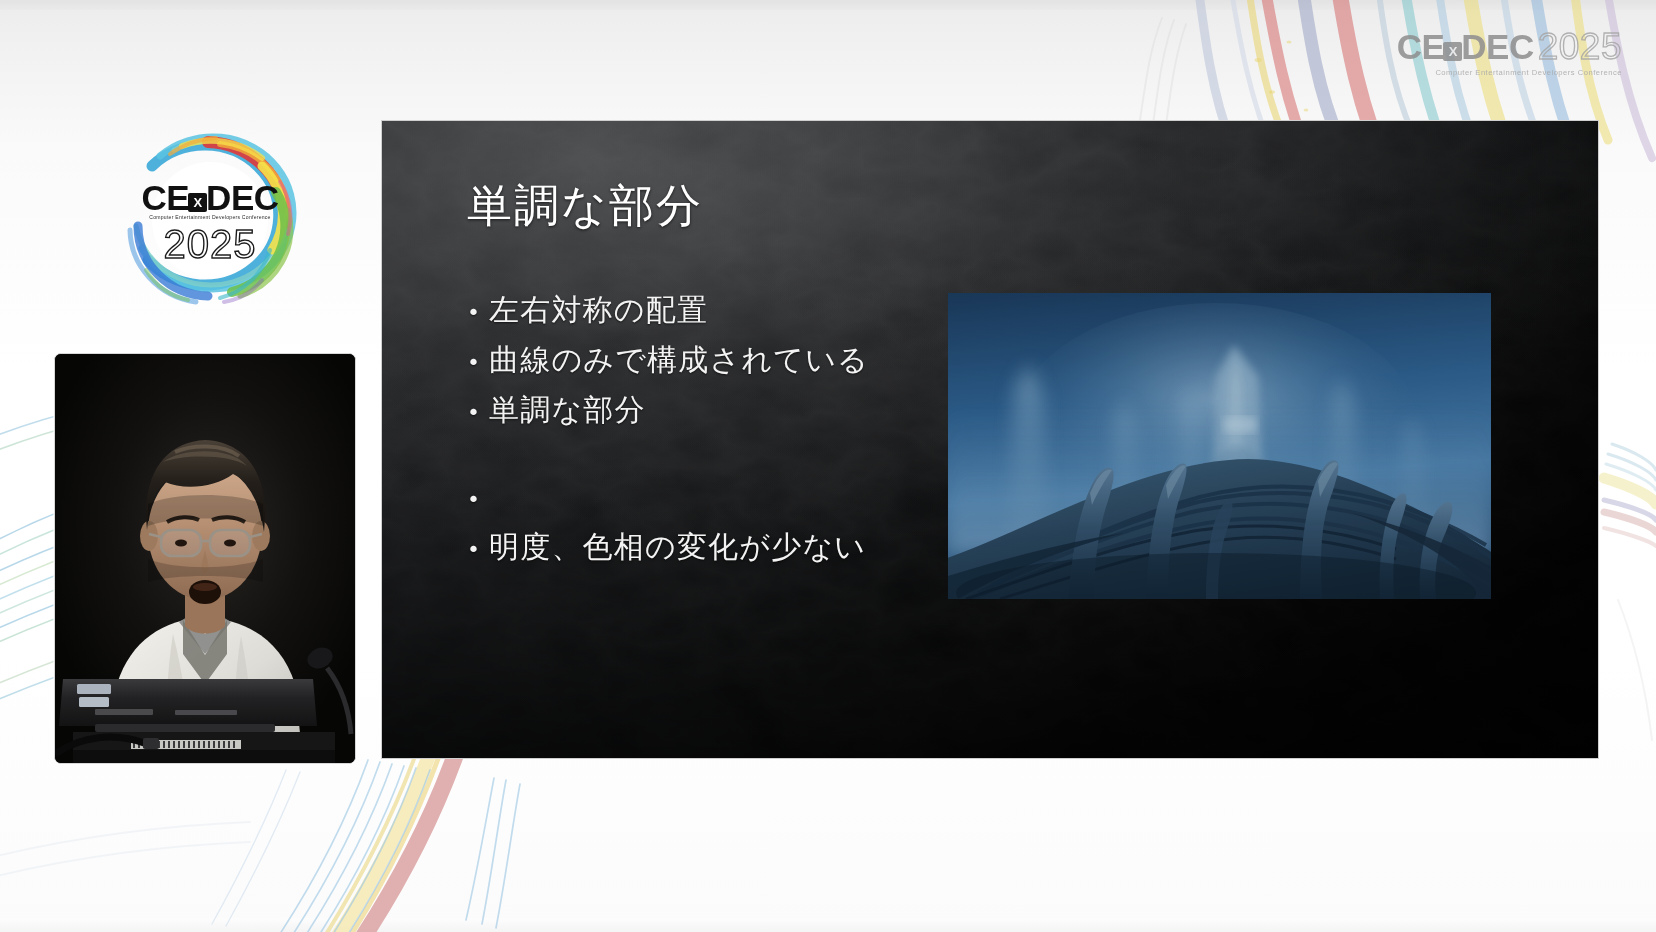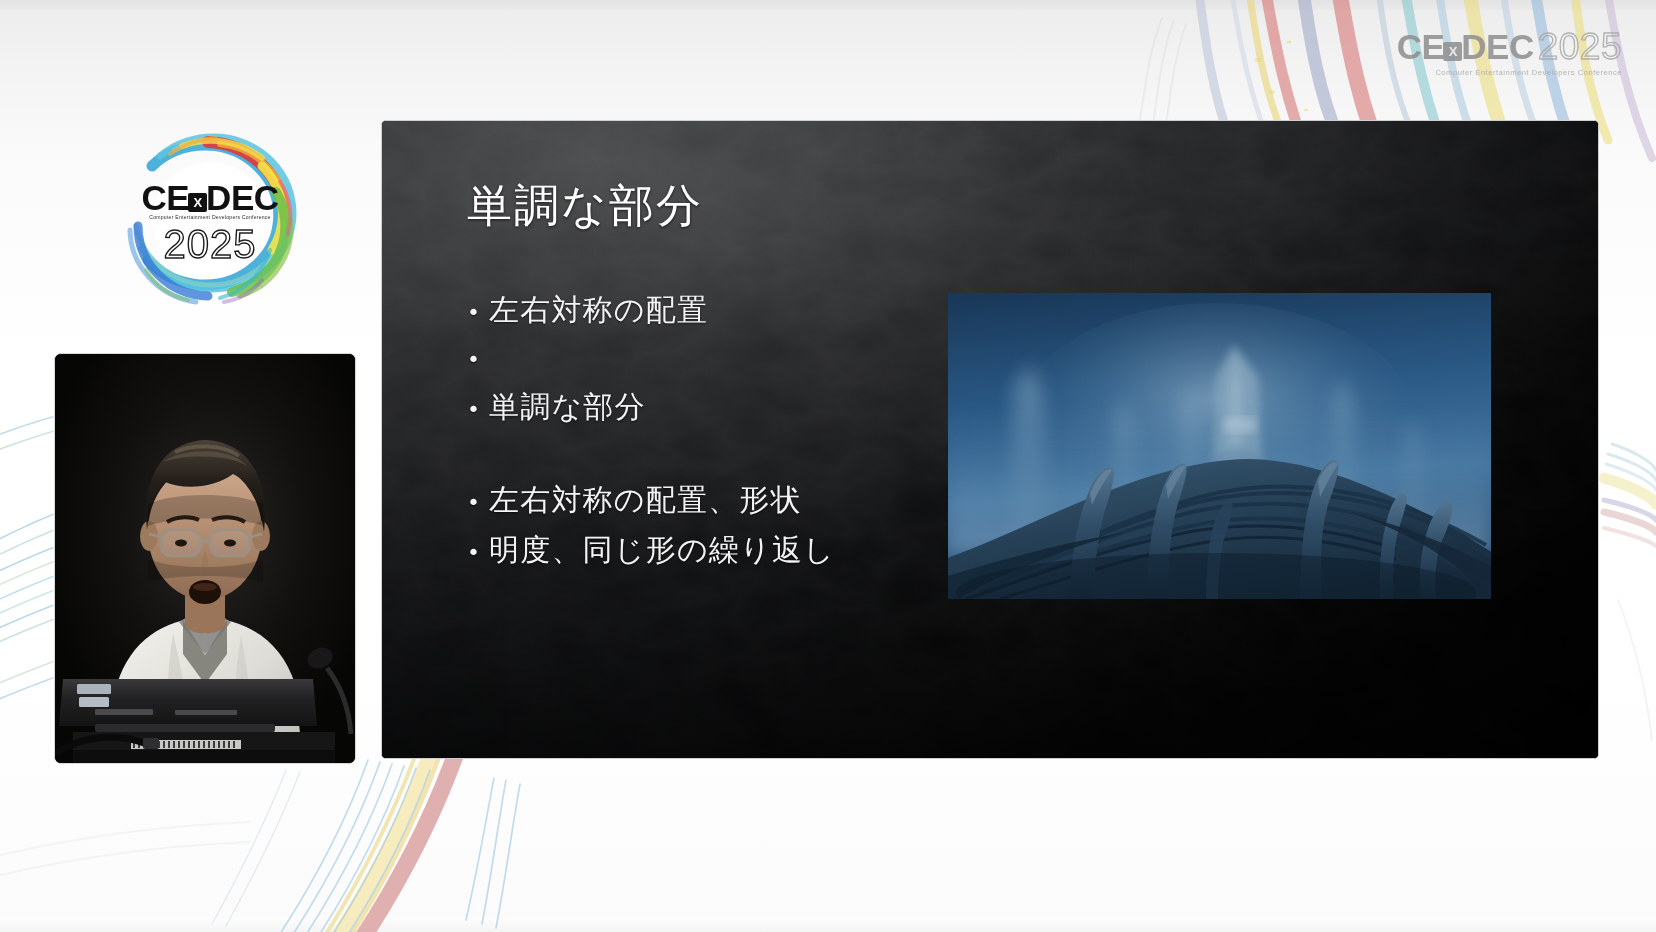--- a/index.html
+++ b/index.html
@@ -164,21 +164,21 @@
   }
   #speaker-cam svg { display: block; }
 
   
   #slide {
     position: absolute;
     left: 381px;
     top: 120px;
     width: 1216px;
     height: 637px;
-    border-radius: 5px;
+    border-radius: 0;
     overflow: hidden;
     background: #050505;
     border: 1px solid #cfcfcf;
   }
   .slide-bg {
     position: absolute;
     inset: 0;
     background:
       radial-gradient(130% 95% at 18% 6%, rgba(86,88,90,0.55) 0%, rgba(40,41,43,0.30) 34%, rgba(0,0,0,0) 66%),
       radial-gradient(90% 70% at 72% 0%, rgba(60,62,64,0.30) 0%, rgba(0,0,0,0) 60%),
@@ -526,35 +526,35 @@
 
     <div class="slide-title">単調な部分</div>
 
     <div class="bullet-group" id="bullets-a">
       <div class="bullet-line">
         <span class="bullet-dot">•</span>
         <span>左右対称の配置</span>
       </div>
       <div class="bullet-line">
         <span class="bullet-dot">•</span>
+        <span>曲線のみで構成されている</span>
       </div>
       <div class="bullet-line">
         <span class="bullet-dot">•</span>
         <span>単調な部分</span>
       </div>
     </div>
 
     <div class="bullet-group" id="bullets-b">
       <div class="bullet-line">
         <span class="bullet-dot">•</span>
-        <span>左右対称の配置、形状</span>
       </div>
       <div class="bullet-line">
         <span class="bullet-dot">•</span>
-        <span>明度、同じ形の繰り返し</span>
+        <span>明度、色相の変化が少ない</span>
       </div>
     </div>
 
     <div id="slide-figure">
       <span class="sr-only">Dark blue foggy underwater scene with a large rocky mound and tall spire-like rock formations rising in the mist</span>
       <svg width="543" height="306" viewBox="0 0 543 306" xmlns="http://www.w3.org/2000/svg" aria-hidden="true">
         <defs>
           <linearGradient id="skyG" x1="0" y1="0" x2="0.15" y2="1">
             <stop offset="0%" stop-color="#1b3a5c"></stop>
             <stop offset="38%" stop-color="#2e6090"></stop>

